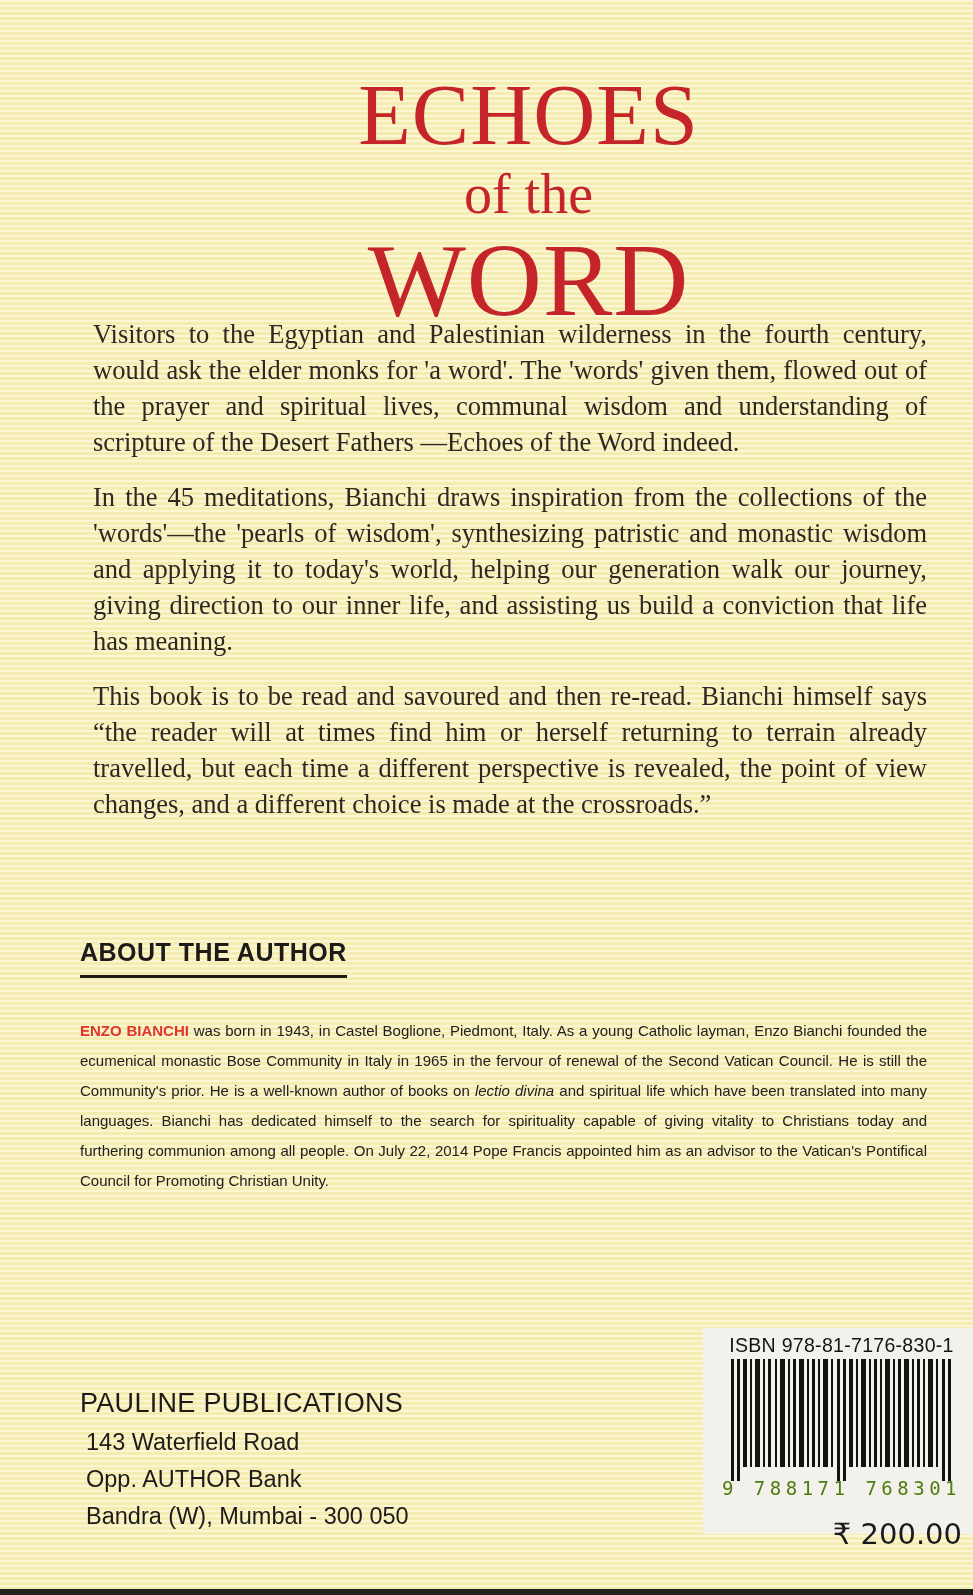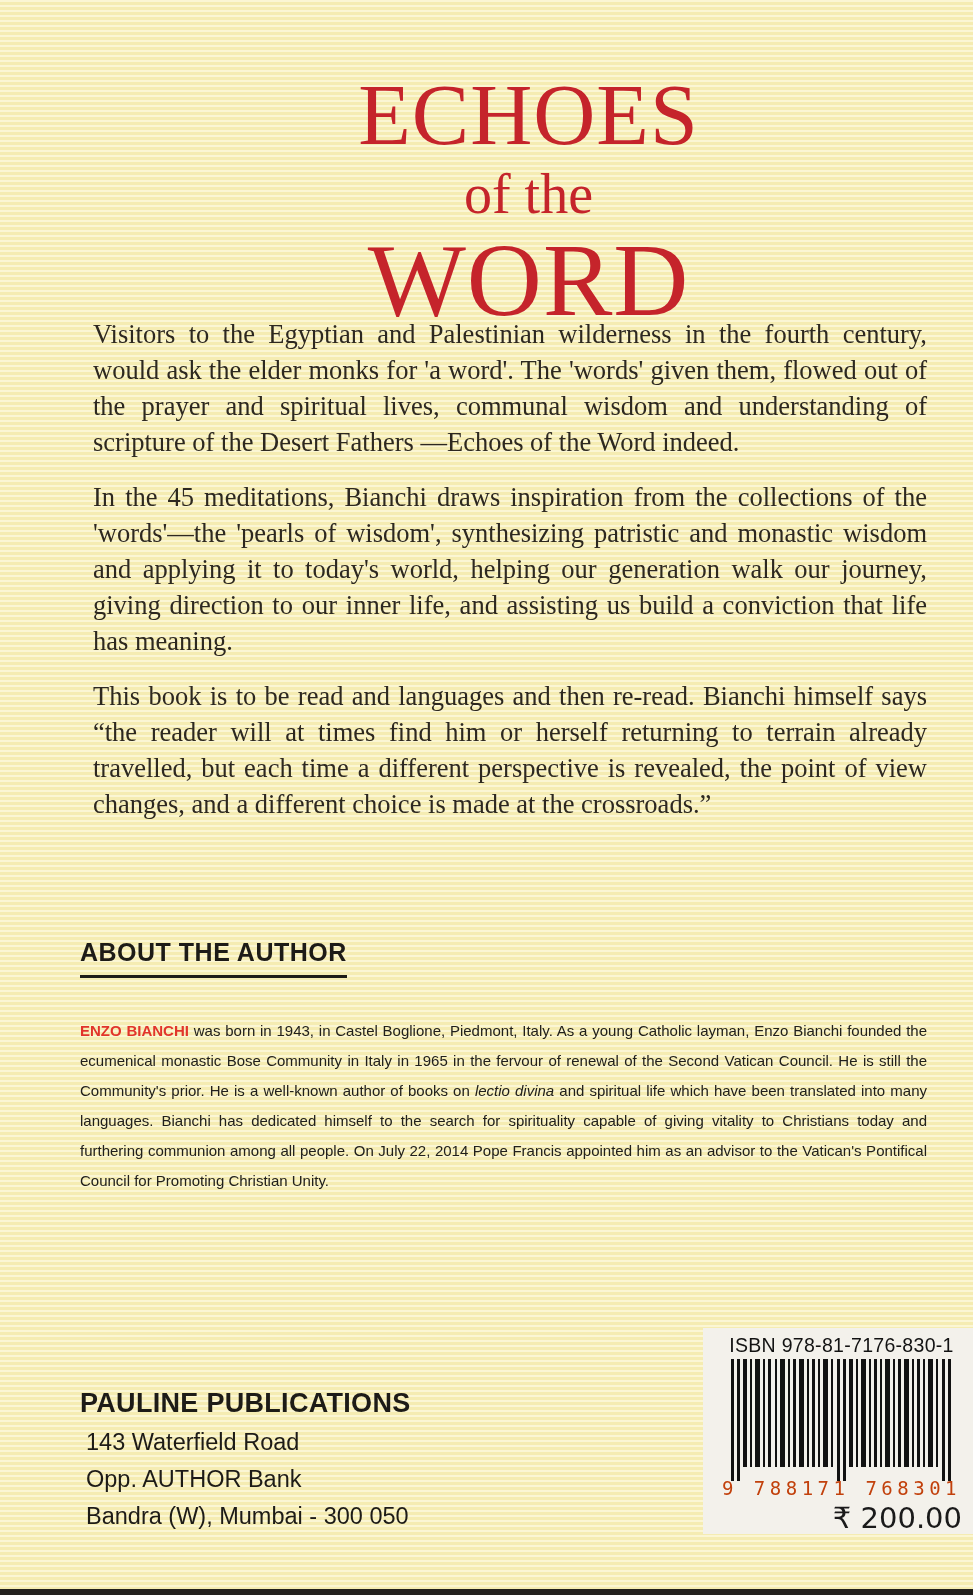--- a/index.html
+++ b/index.html
@@ -69,21 +69,21 @@
   }
   .author-name{color:#e1342b;font-weight:bold;}
   .italic{font-style:italic;}
 
   
   .publisher{
     position:absolute;
     left:80px;top:1388px;
     color:#1d1b17;
   }
-  .publisher-name{font-size:27px;font-weight:bold;margin:0 0 8px 0;letter-spacing:0.3px;}
+  .publisher-name{font-size:27px;font-weight:normal;margin:0 0 8px 0;letter-spacing:0.3px;}
   .publisher-address{font-size:23.5px;line-height:31px;margin:6px;}
 
   
   .isbn-box{
     position:absolute;
     left:703px;top:1328px;
     width:277px;height:206px;
     background:#f3f1eb;
     box-sizing:border-box;
     padding:6px 8px 4px 8px;
@@ -93,33 +93,33 @@
     color:#121212;
     text-align:center;
     white-space:nowrap;
     letter-spacing:0.3px;
   }
   .barcode-wrap{position:relative;margin-top:2px;height:122px;}
   .barcode-wrap svg{display:block;margin:0 auto;}
   .barcode-digits{
     font-family:"DejaVu Sans Mono",monospace;
     font-size:19px;
-    color:#c2410c;
+    color:#4d7c0f;
     letter-spacing:4.5px;
     text-align:center;
     margin-top:-4px;
     white-space:nowrap;
   }
   .price{
     font-family:"DejaVu Sans",sans-serif;
     font-size:29px;
     color:#1a1a1a;
     text-align:right;
     padding-right:10px;
-    margin-top:2px;
+    margin-top:18px;
   }
 
   
   .bottom-strip{
     position:absolute;
     left:0;right:0;bottom:0;
     height:6px;
     background:#23211e;
   }
 </style>
@@ -130,21 +130,21 @@
 
   <div class="title-block">
     <div class="title-line1">ECHOES</div>
     <div class="title-line2">of the</div>
     <div class="title-line3">WORD</div>
   </div>
 
   <div class="synopsis">
     <p>Visitors to the Egyptian and Palestinian wilderness in the fourth century, would ask the elder monks for 'a word'. The 'words' given them, flowed out of the prayer and spiritual lives, communal wisdom and understanding of scripture of the Desert Fathers —Echoes of the Word indeed.</p>
     <p>In the 45 meditations, Bianchi draws inspiration from the collections of the 'words'—the 'pearls of wisdom', synthesizing patristic and monastic wisdom and applying it to today's world, helping our generation walk our journey, giving direction to our inner life, and assisting us build a conviction that life has meaning.</p>
-    <p>This book is to be read and languages and then re-read. Bianchi himself says “the reader will at times find him or herself returning to terrain already travelled, but each time a different perspective is revealed, the point of view changes, and a different choice is made at the crossroads.”</p>
+    <p>This book is to be read and savoured and then re-read. Bianchi himself says “the reader will at times find him or herself returning to terrain already travelled, but each time a different perspective is revealed, the point of view changes, and a different choice is made at the crossroads.”</p>
   </div>
 
   <div class="about">
     <h2 class="about-heading">ABOUT THE AUTHOR</h2>
     <p class="bio"><span class="author-name">ENZO BIANCHI</span><span> was born in 1943, in Castel Boglione, Piedmont, Italy. As a young Catholic layman, Enzo Bianchi founded the ecumenical monastic Bose Community in Italy in 1965 in the fervour of renewal of the Second Vatican Council. He is still the Community's prior. He is a well-known author of books on </span><span class="italic">lectio divina</span><span> and spiritual life which have been translated into many languages. Bianchi has dedicated himself to the search for spirituality capable of giving vitality to Christians today and furthering communion among all people. On July 22, 2014 Pope Francis appointed him as an advisor to the Vatican's Pontifical Council for Promoting Christian Unity.</span></p>
   </div>
 
   <div class="publisher">
     <p class="publisher-name">PAULINE PUBLICATIONS</p>
     <p class="publisher-address">143 Waterfield Road</p>

